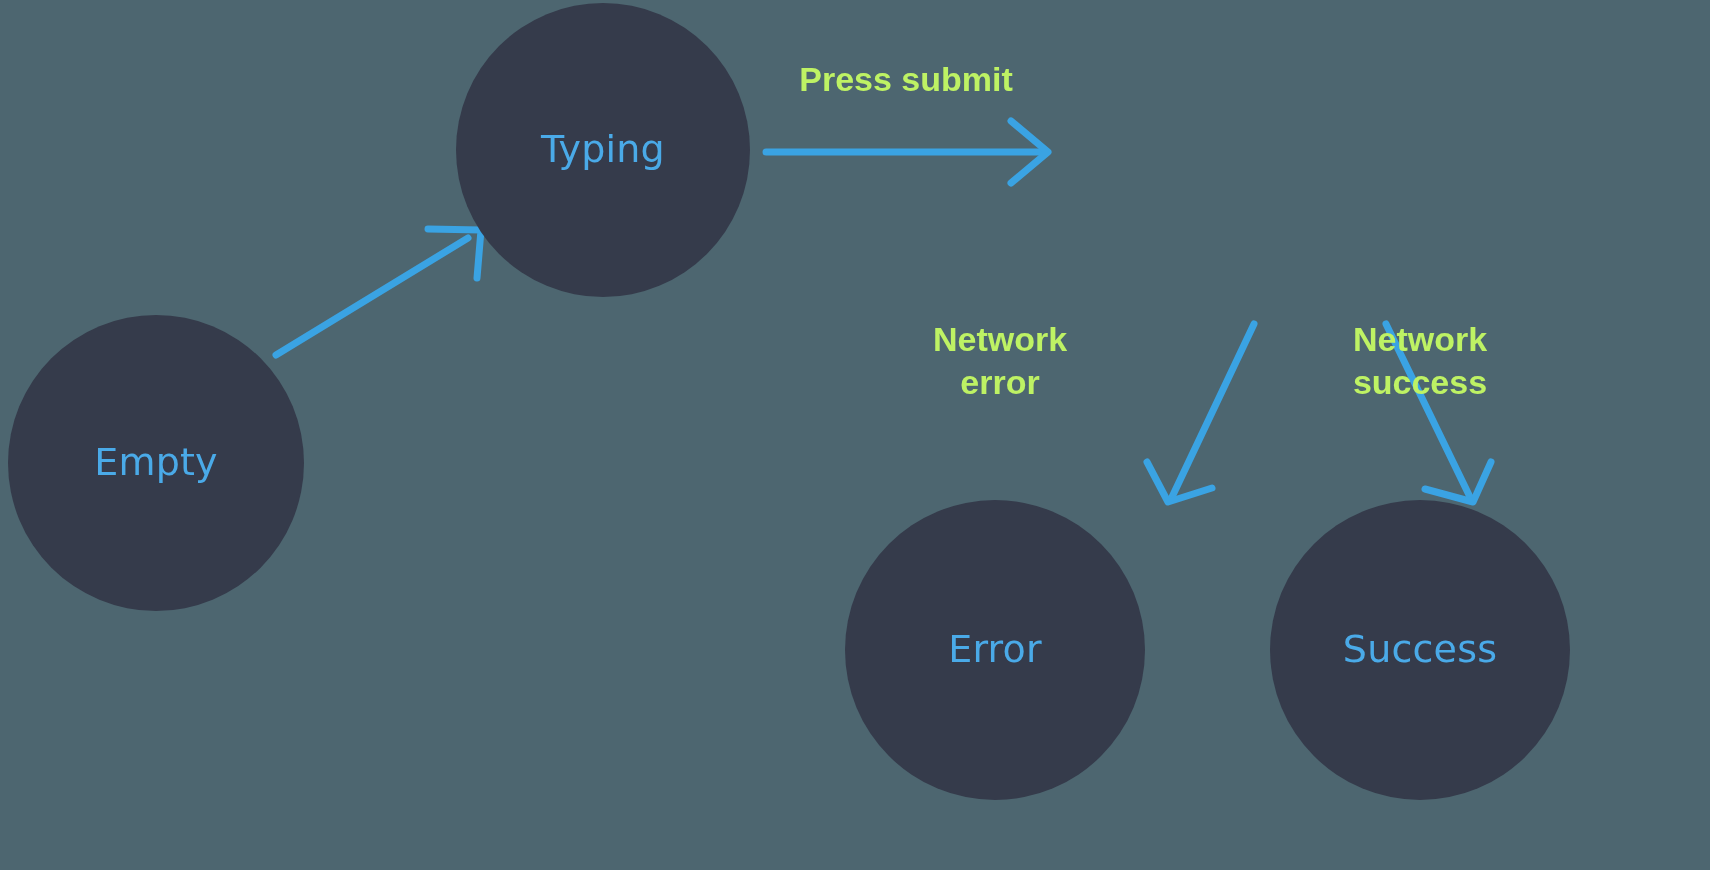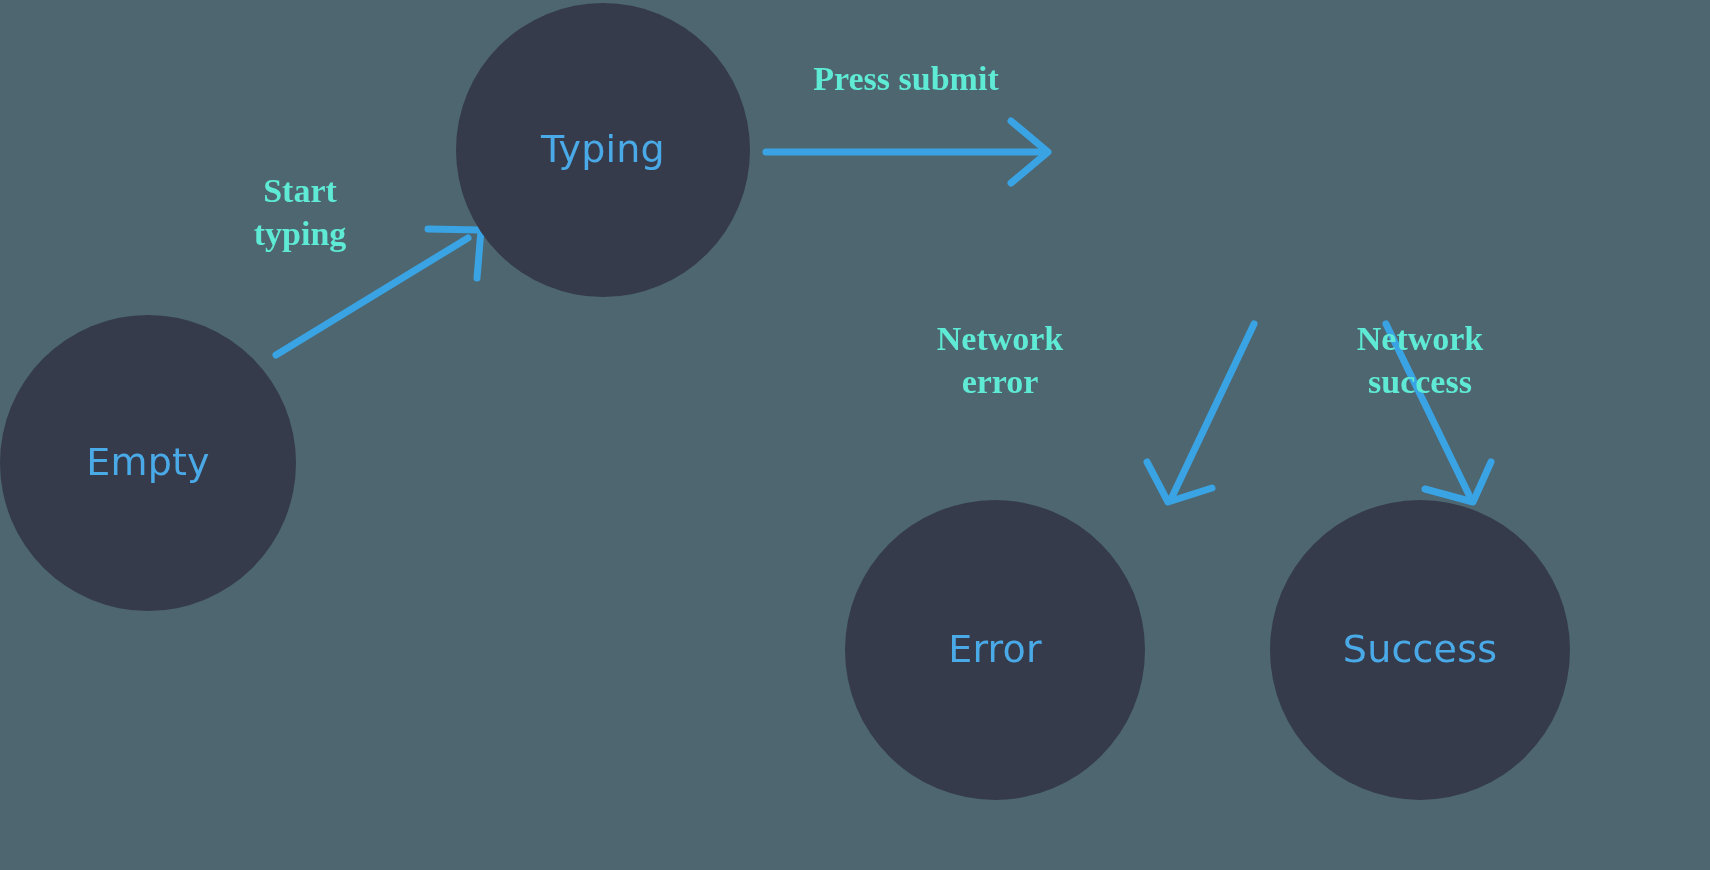--- a/index.html
+++ b/index.html
@@ -39,31 +39,31 @@
     font-size: 38px;
     font-weight: 400;
     letter-spacing: 0.2px;
     line-height: 1.1;
     text-align: center;
     white-space: nowrap;
     user-select: none;
   }
   .edge-label {
     position: absolute;
-    color: #5eead4;
-    font-family: Liberation Serif, serif;
+    color: #bef264;
+    font-family: Liberation Sans, sans-serif;
     font-size: 34px;
     font-weight: 700;
     line-height: 1.25;
     text-align: center;
     white-space: pre-line;
     user-select: none;
   }
   
-  #node-empty      { left: 0px;    top: 315px; width: 296px; height: 296px; }
+  #node-empty      { left: 8px;    top: 315px; width: 296px; height: 296px; }
   #node-typing     { left: 456px;  top: 3px;   width: 294px; height: 294px; }
   #node-submitting { left: 1068px; top: 2px;   width: 296px; height: 296px; }
   #node-error      { left: 845px;  top: 500px; width: 300px; height: 300px; }
   #node-success    { left: 1270px; top: 500px; width: 300px; height: 300px; }
 
   
   #label-start-typing    { left: 218px;  top: 170px; width: 164px; }
   #label-press-submit    { left: 790px;  top: 58px;  width: 232px; }
   #label-network-error   { left: 912px;  top: 318px; width: 176px; }
   #label-network-success { left: 1330px; top: 318px; width: 180px; }
@@ -106,22 +106,20 @@
 
 
   <div class="node" id="node-error">
     <span class="node-label">Error</span>
   </div>
 
   <div class="node" id="node-success">
     <span class="node-label">Success</span>
   </div>
 
-  <div class="edge-label" id="label-start-typing">Start
-typing</div>
 
   <div class="edge-label" id="label-press-submit">Press submit</div>
 
   <div class="edge-label" id="label-network-error">Network
 error</div>
 
   <div class="edge-label" id="label-network-success">Network
 success</div>
 
 </div>

